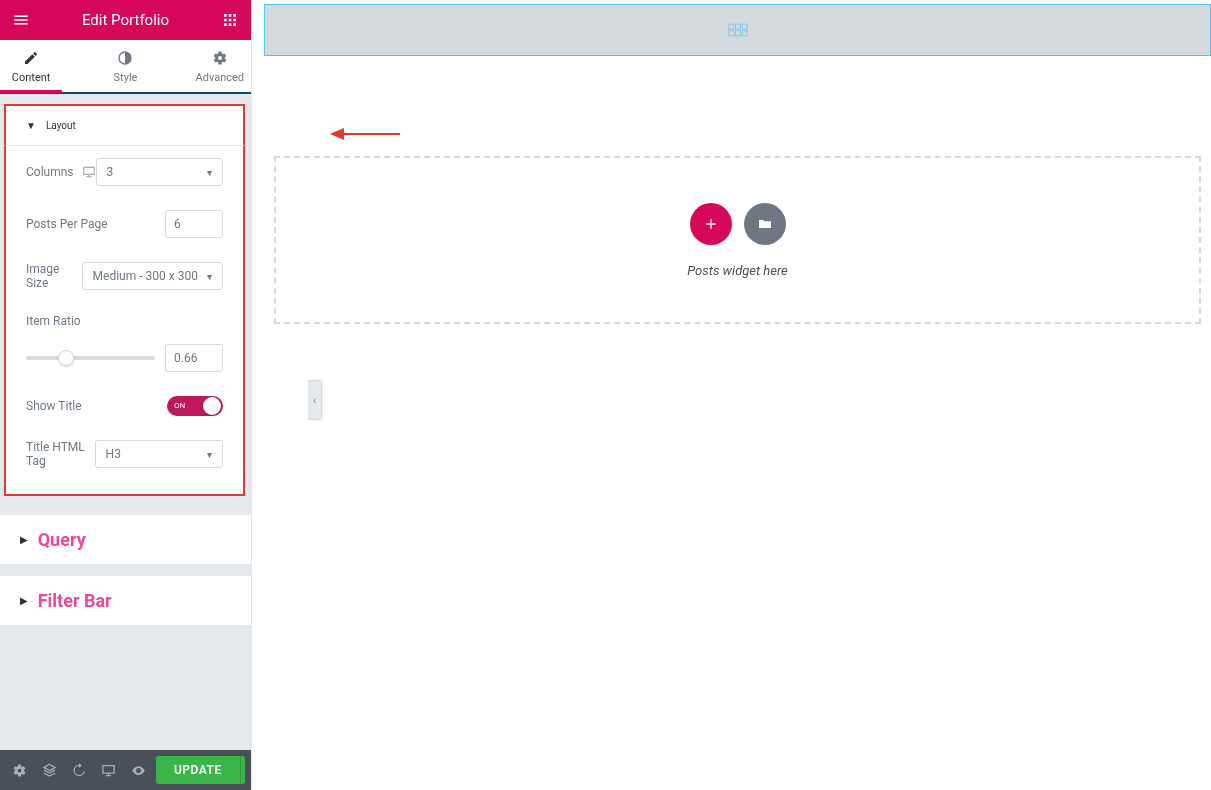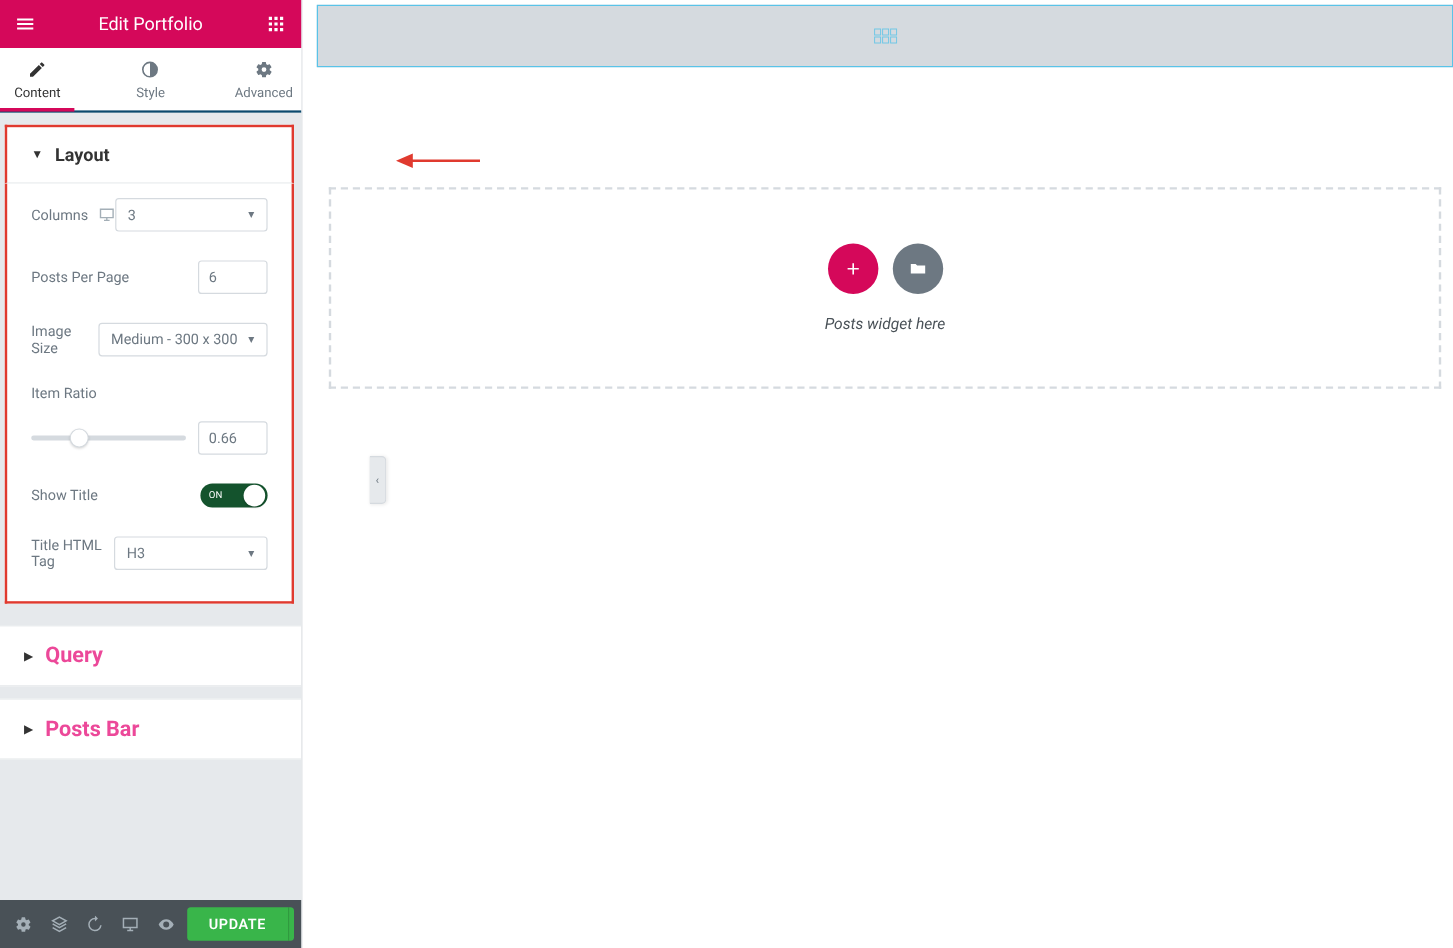--- a/index.html
+++ b/index.html
@@ -21,40 +21,40 @@
 .tab.active::after { content: ""; position: absolute; bottom: -1px; left: 0; right: 0; height: 3px; background: #d5085a; }
 .tab svg { width: 16px; height: 16px; margin-bottom: 5px; fill: #6d7882; }
 .tab.active svg { fill: #333; }
 
 
 .sections { flex: 1; overflow-y: auto; background: #e6e9ec; }
 
 
 .section-header { background: #fff; padding: 14px 20px; display: flex; align-items: center; border-bottom: 1px solid #e6e9ec; cursor: pointer; }
 .section-header .caret { margin-right: 10px; font-size: 10px; color: #333; }
-.section-header .label { font-size: 15px; font-weight: 700; color: #333; }
+.section-header .label { font-size: 10px; font-weight: 400; color: #333; }
 
 
 .section-body { background: #fff; padding: 0 20px 14px; }
 .section-body.highlighted-wrap { border: 2px solid #e03a2f; border-top: none; }
 .highlighted-top { border: 2px solid #e03a2f; border-bottom: none; background: #fff; }
 
 
 .control-row { display: flex; align-items: center; justify-content: space-between; padding: 12px 0; font-size: 12px; color: #6d7882; }
 .control-row .label { display: flex; align-items: center; gap: 8px; }
 .control-row .label svg { width: 14px; height: 14px; fill: #a4afb7; }
 
 .select { width: 148px; height: 28px; border: 1px solid #d5dadf; border-radius: 3px; background: #fff; display: flex; align-items: center; justify-content: space-between; padding: 0 10px; font-size: 12px; color: #6d7882; cursor: pointer; }
 .select .caret-d { font-size: 10px; color: #6d7882; }
 .input-num { width: 58px; height: 28px; border: 1px solid #d5dadf; border-radius: 3px; padding: 0 8px; font-size: 12px; color: #6d7882; text-align: left; }
 
 
 .toggle { width: 56px; height: 20px; border-radius: 10px; position: relative; cursor: pointer; }
 .toggle.off { background: #d5dadf; }
-.toggle.on { background: #14532d; }
+.toggle.on { background: #be185d; }
 .toggle .knob { position: absolute; top: 1px; width: 18px; height: 18px; border-radius: 50%; background: #fff; box-shadow: 0 1px 2px rgba(0,0,0,0.2); }
 .toggle.off .knob { left: 2px; }
 .toggle.on .knob { right: 2px; }
 .toggle .txt { position: absolute; top: 0; line-height: 20px; font-size: 8px; color: #fff; }
 .toggle.off .txt { right: 6px; color: #a4afb7; }
 .toggle.on .txt { left: 7px; }
 
 
 .slider-row { display: block; padding: 12px 0; font-size: 12px; color: #6d7882; }
 .slider-inner { display: flex; align-items: center; gap: 10px; margin-top: 16px; }
@@ -203,21 +203,21 @@
       </div>
     </div>
 
     <div class="section-collapsed">
       <span class="caret">▶</span>
       <span class="label">Query</span>
     </div>
 
     <div class="section-collapsed" style="margin-top:10px;">
       <span class="caret">▶</span>
-      <span class="label">Posts Bar</span>
+      <span class="label">Filter Bar</span>
     </div>
 
 
   </div>
 
   <div class="panel-footer">
     <div class="ft-btn">
       <svg viewBox="0 0 24 24">
           <path d="M19.14 12.94a7.49 7.49 0 0 0 0-1.88l2.03-1.58a.5.5 0 0 0 .12-.64l-1.92-3.32a.5.5 0 0 0-.6-.22l-2.39.96a7.03 7.03 0 0 0-1.62-.94l-.36-2.54a.5.5 0 0 0-.5-.42h-3.84a.5.5 0 0 0-.5.42l-.36 2.54c-.58.24-1.12.55-1.62.94l-2.39-.96a.5.5 0 0 0-.6.22L2.71 8.84a.5.5 0 0 0 .12.64l2.03 1.58a7.49 7.49 0 0 0 0 1.88l-2.03 1.58a.5.5 0 0 0-.12.64l1.92 3.32a.5.5 0 0 0 .6.22l2.39-.96c.5.39 1.04.7 1.62.94l.36 2.54a.5.5 0 0 0 .5.42h3.84a.5.5 0 0 0 .5-.42l.36-2.54c.58-.24 1.12-.55 1.62-.94l2.39.96a.5.5 0 0 0 .6-.22l1.92-3.32a.5.5 0 0 0-.12-.64l-2.03-1.58zM12 15a3 3 0 1 1 0-6 3 3 0 0 1 0 6z"></path>
         </svg>

